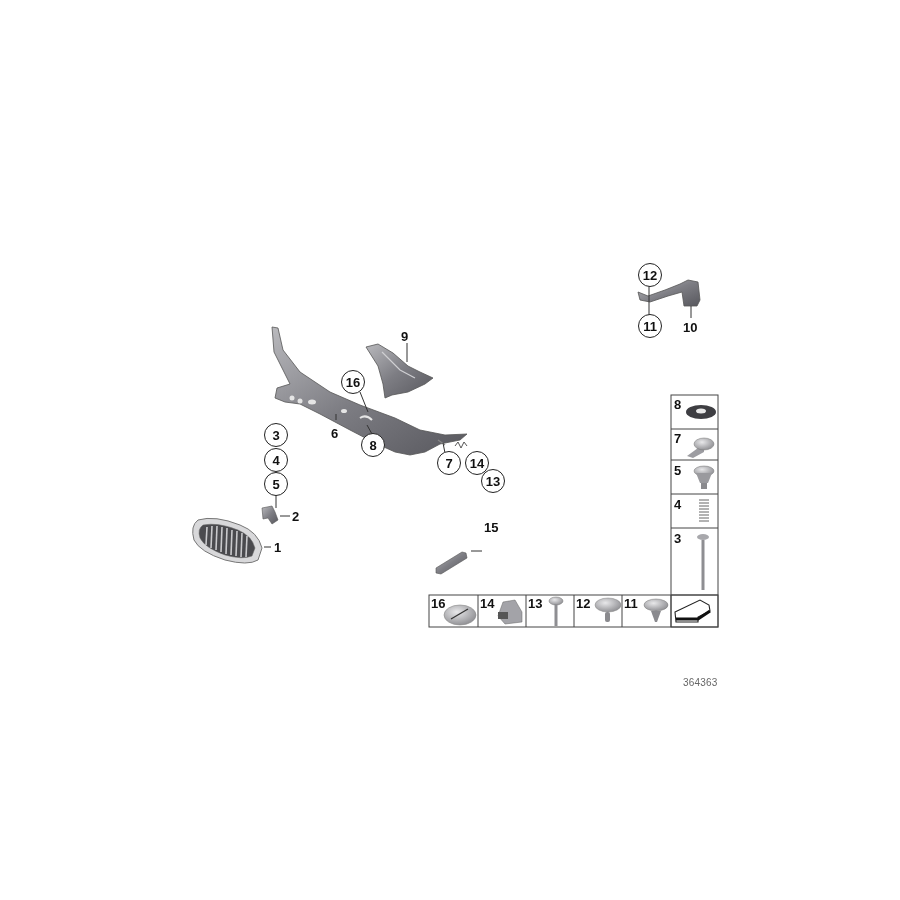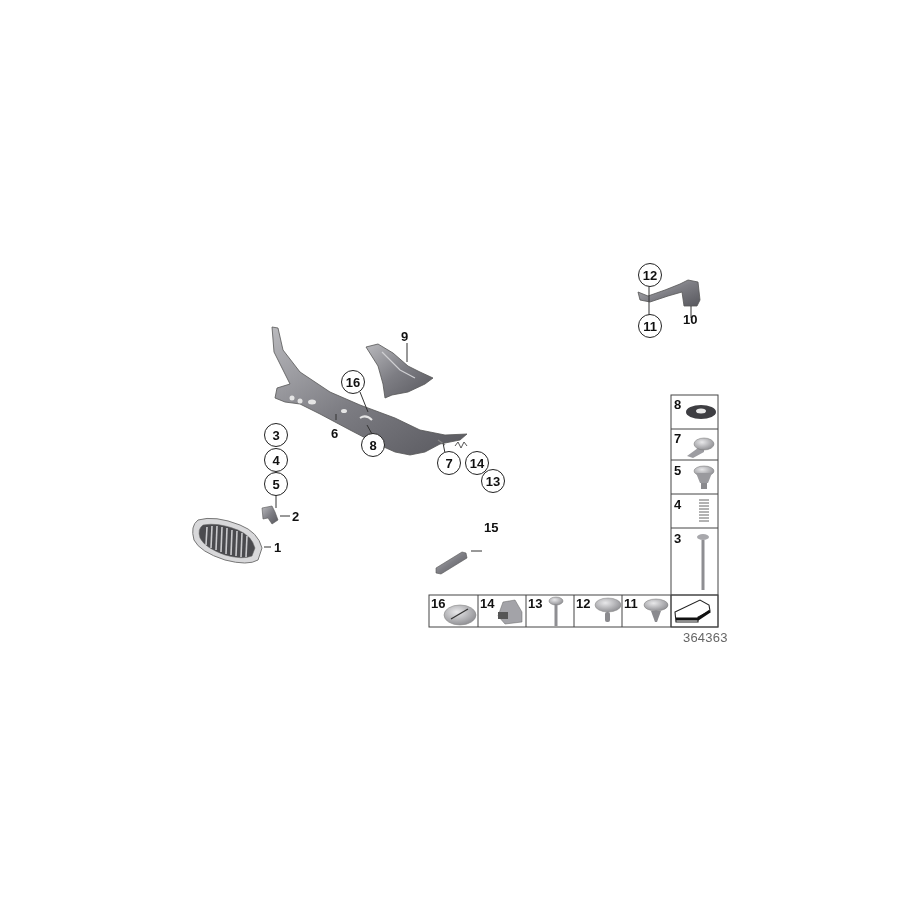--- a/index.html
+++ b/index.html
@@ -1,21 +1,21 @@
 <!DOCTYPE html>
 <html><head>
 <meta charset="utf-8">
 <style>
   html, body { margin:0; padding:0; background:#ffffff; }
   body { width:900px; height:900px; position:relative; overflow:hidden; font-family:"Liberation Sans", sans-serif; }
   #canvas { position:absolute; left:0; top:0; width:900px; height:900px; }
   .callout { position:absolute; width:24px; height:24px; border:1.6px solid #222; border-radius:50%; background:#fff;
              display:flex; align-items:center; justify-content:center; font-weight:bold; font-size:13px; color:#111; box-sizing:border-box; }
   .label { position:absolute; font-weight:bold; font-size:13px; color:#111; }
-  .fig-id { position:absolute; font-size:13px; color:#666; letter-spacing:0.2px; }
+  .fig-id { position:absolute; font-size:10px; color:#666; letter-spacing:0.2px;margin-top:47px; }
   .cell-num { position:absolute; font-weight:bold; font-size:13px; color:#111; }
 </style>
 </head>
 <body>
 
 <div id="canvas">
 
   <svg width="900" height="900" viewBox="0 0 900 900" style="position:absolute;left:0;top:0">
     <defs>
       <linearGradient id="gPart" x1="0" y1="0" x2="1" y2="1">
@@ -170,21 +170,21 @@
   <div class="callout" style="left:437px;top:451px">7</div>
   <div class="callout" style="left:465px;top:451px">14</div>
   <div class="callout" style="left:481px;top:469px">13</div>
   <div class="callout" style="left:638px;top:263px">12</div>
   <div class="callout" style="left:638px;top:314px">11</div>
 
   <div class="label" style="left:274px;top:540px">1</div>
   <div class="label" style="left:292px;top:509px">2</div>
   <div class="label" style="left:331px;top:426px">6</div>
   <div class="label" style="left:401px;top:329px">9</div>
-  <div class="label" style="left:683px;top:312px">10</div>
+  <div class="label" style="left:683px;top:320px">10</div>
   <div class="label" style="left:484px;top:520px">15</div>
 
   <div class="cell-num" style="left:674px;top:397px">8</div>
   <div class="cell-num" style="left:674px;top:431px">7</div>
   <div class="cell-num" style="left:674px;top:463px">5</div>
   <div class="cell-num" style="left:674px;top:497px">4</div>
   <div class="cell-num" style="left:674px;top:531px">3</div>
 
   <div class="cell-num" style="left:431px;top:596px">16</div>
   <div class="cell-num" style="left:480px;top:596px">14</div>

